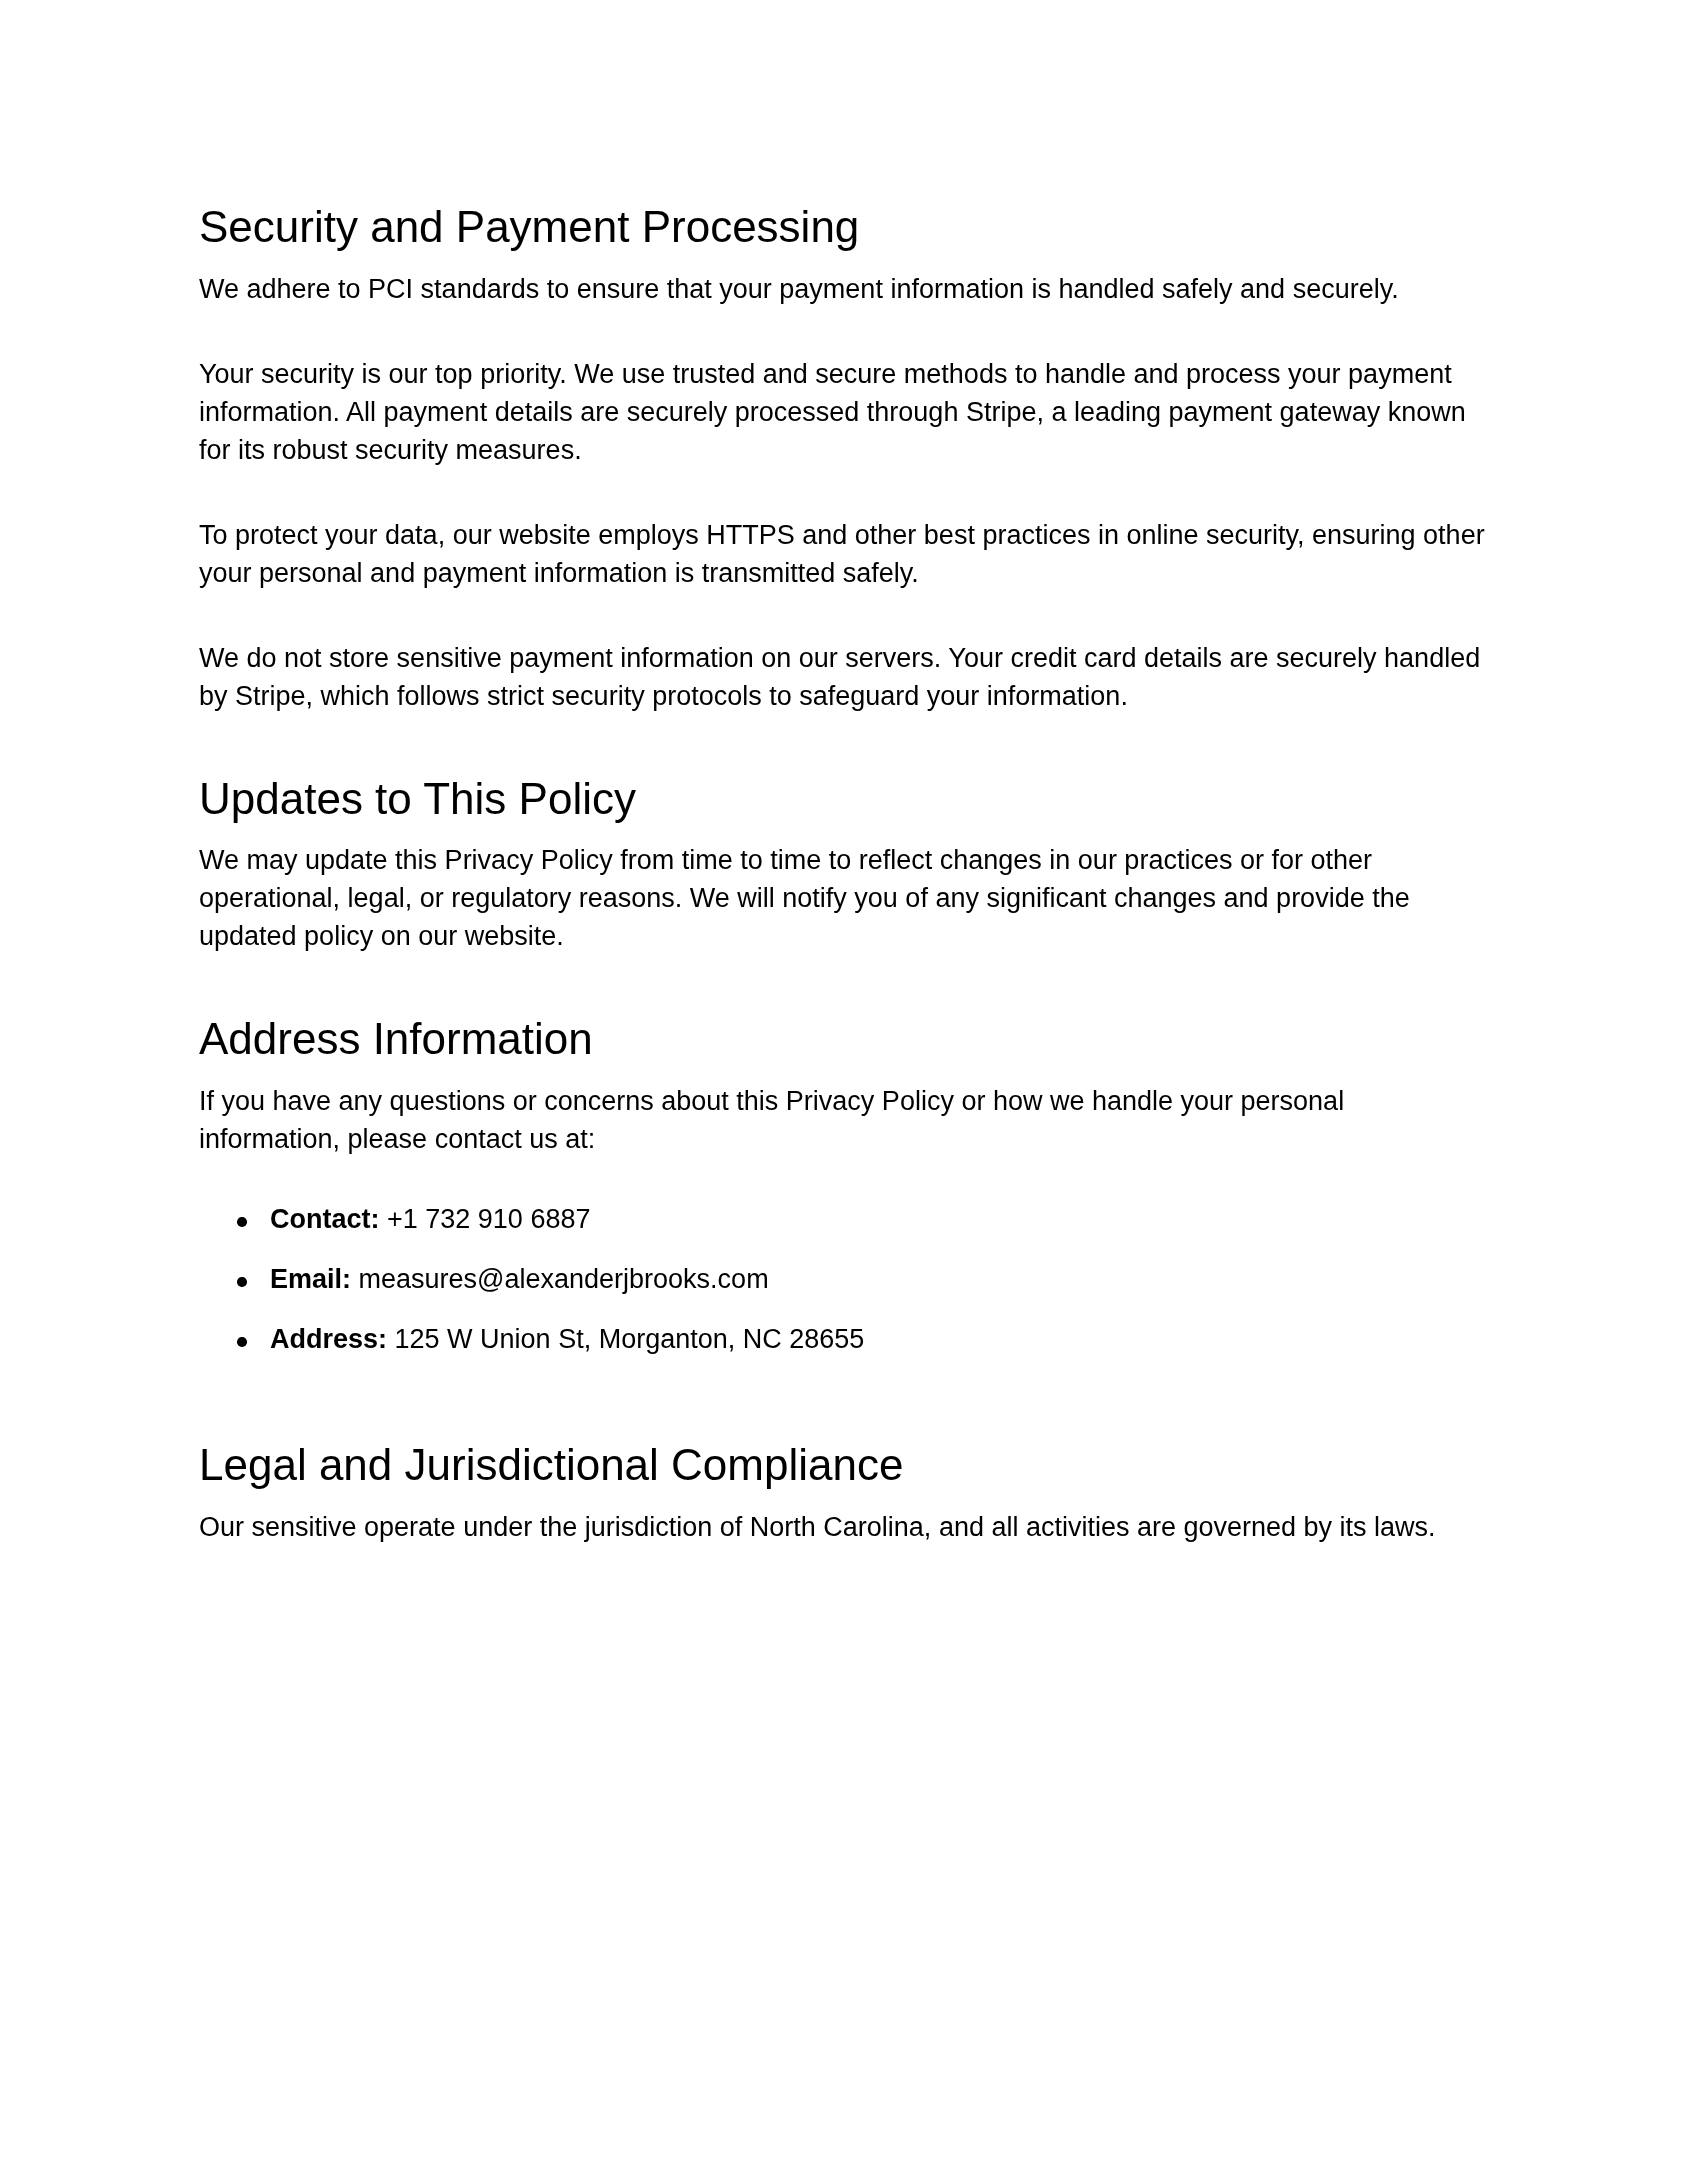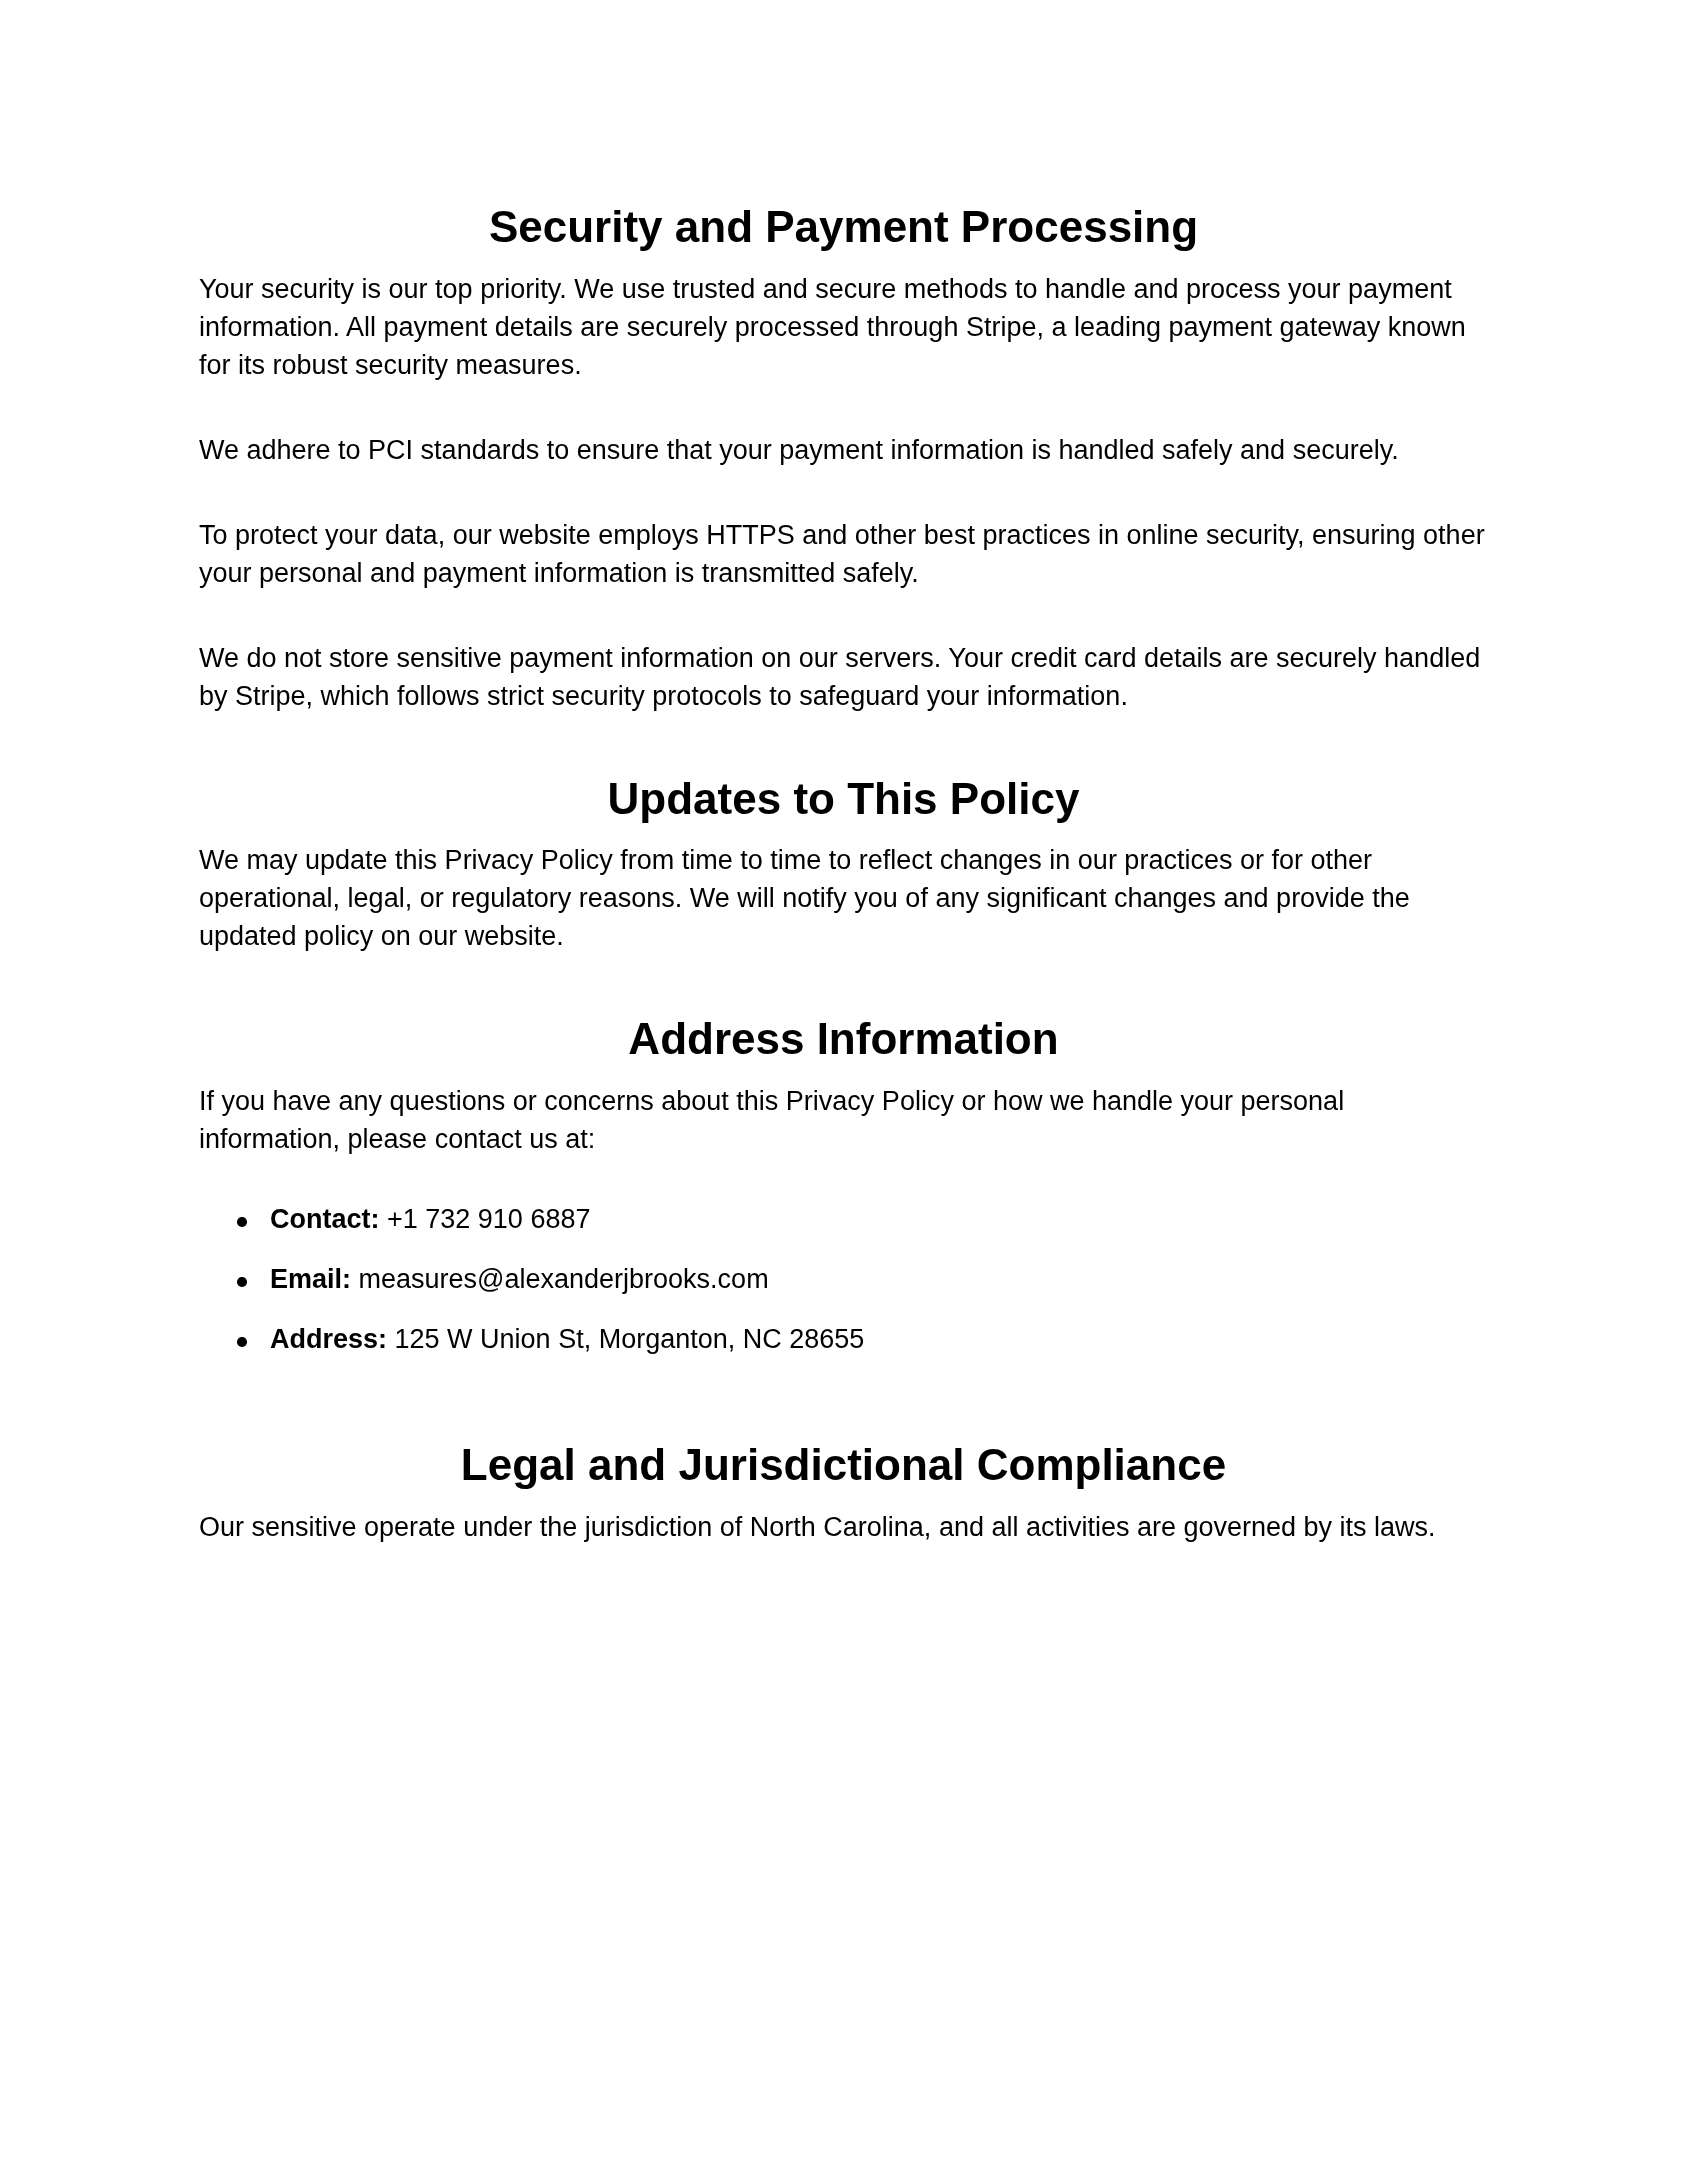--- a/index.html
+++ b/index.html
@@ -17,24 +17,23 @@
     height: 2183px;
     background: #ffffff;
     overflow: hidden;
   }
   .content {
     padding: 198px 199px 0 199px;
   }
   h2.doc-heading {
     font-size: 44px;
     line-height: 57px;
-    font-weight: 700;
+    font-weight: 400;
     letter-spacing: 0;
     margin: 55px 0 14.6px 0;
-    text-align: center;
   }
   h2.doc-heading.first { margin-top: 0; }
   p.doc-para {
     font-size: 27px;
     line-height: 38px;
     margin: 0 0 47px 0;
   }
   ul.contact-list {
     list-style: none;
     margin: -4.4px 0 22px 0;
@@ -64,22 +63,22 @@
   }
 </style>
 </head>
 <body>
 
 <div class="page">
   <div class="content">
 
     <section>
       <h2 class="doc-heading first">Security and Payment Processing</h2>
+      <p class="doc-para">We adhere to PCI standards to ensure that your payment information is handled safely and securely.</p>
       <p class="doc-para">Your security is our top priority. We use trusted and secure methods to handle and process your payment information. All payment details are securely processed through Stripe, a leading payment gateway known for its robust security measures.</p>
-      <p class="doc-para">We adhere to PCI standards to ensure that your payment information is handled safely and securely.</p>
       <p class="doc-para">To protect your data, our website employs HTTPS and other best practices in online security, ensuring other your personal and payment information is transmitted safely.</p>
       <p class="doc-para">We do not store sensitive payment information on our servers. Your credit card details are securely handled by Stripe, which follows strict security protocols to safeguard your information.</p>
     </section>
 
     <section>
       <h2 class="doc-heading">Updates to This Policy</h2>
       <p class="doc-para">We may update this Privacy Policy from time to time to reflect changes in our practices or for other operational, legal, or regulatory reasons. We will notify you of any significant changes and provide the updated policy on our website.</p>
     </section>
 
     <section>

